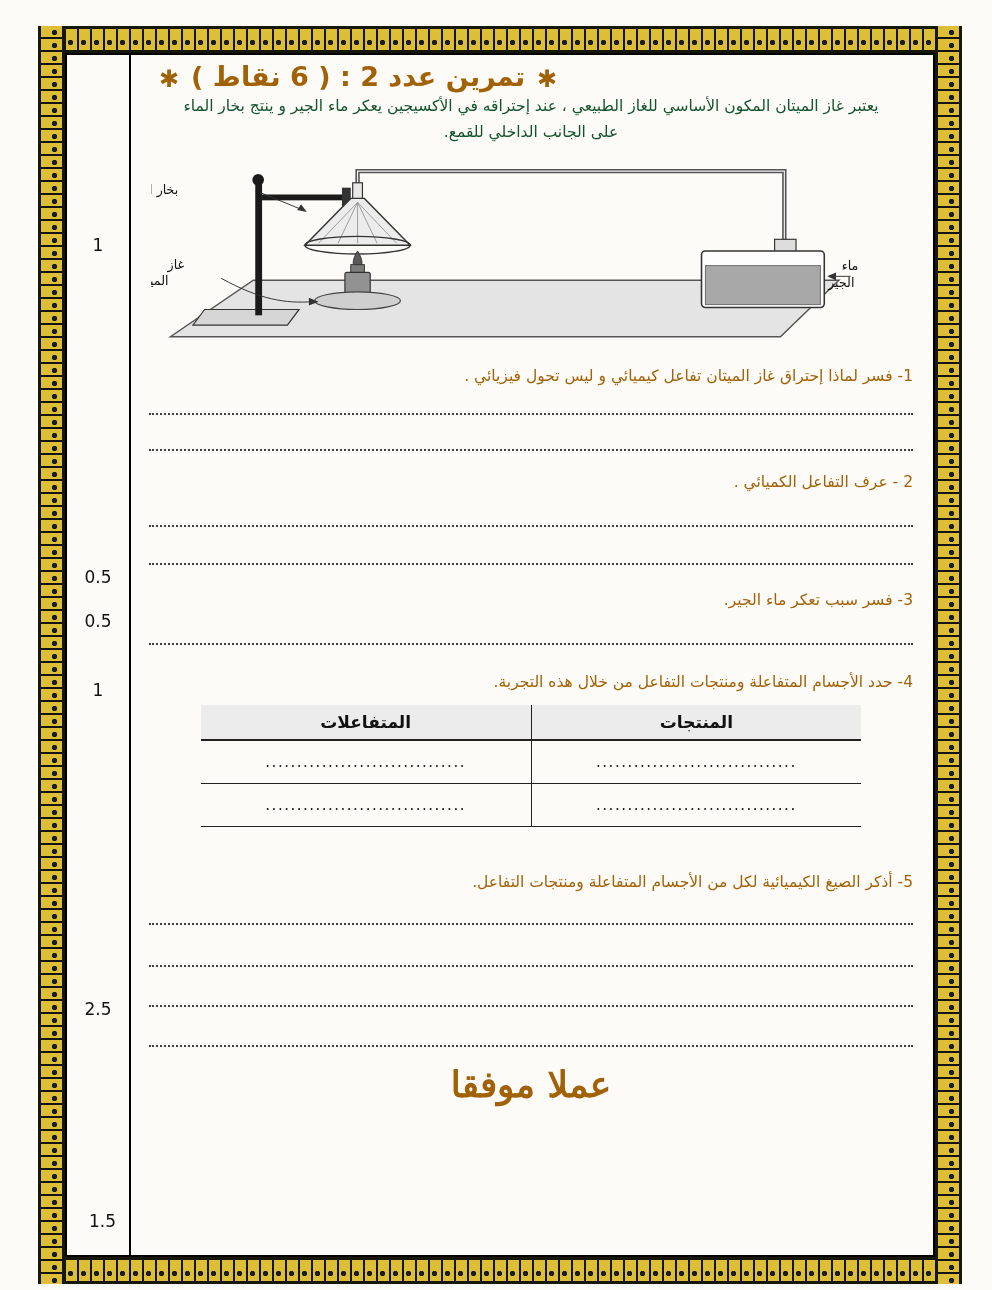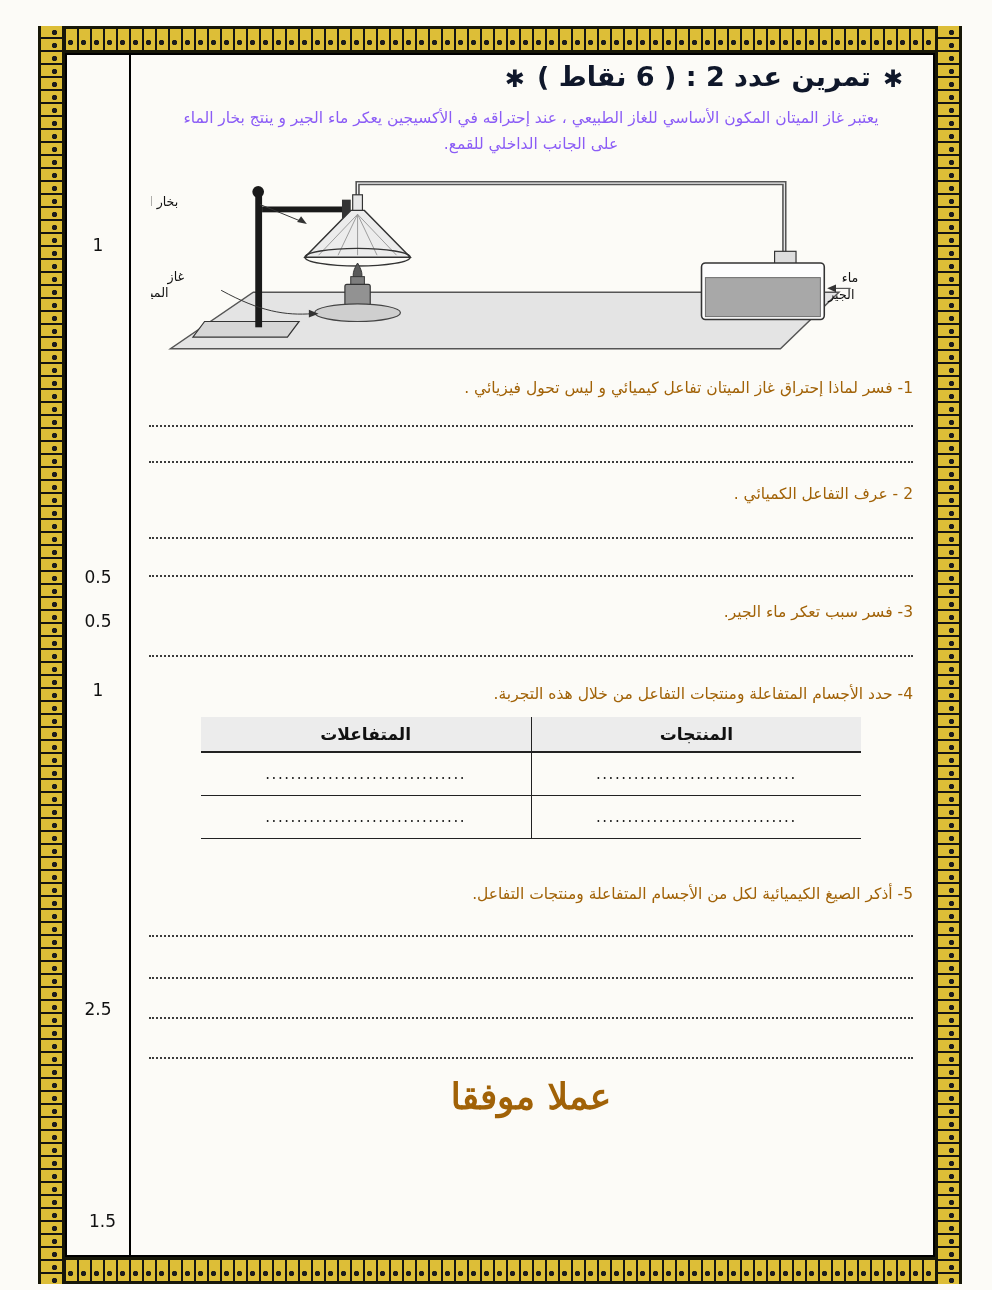--- a/index.html
+++ b/index.html
@@ -63,29 +63,28 @@
   .score.s6 { top:1156px;padding-left:9px; }
 
   
   .content {
     position:absolute; left:66px; right:0; top:0; bottom:0;
     padding:4px 18px 0 14px;
     direction:rtl;
   }
   .title-row {
     margin-top:2px;
-    text-align:right;
-    font-size:27px; font-weight:bold; color:#0f172a;
+    text-align:left;
+    font-size:27px; font-weight:bold; color:#a16207;
     letter-spacing:0.5px;
   }
   .title-row .star { font-size:24px; margin:0 12px; vertical-align:middle; }
   .intro {
-    margin-top:12px;
     text-align:center;
-    font-size:15.5px; line-height:1.7; color:#8b5cf6;
+    font-size:15.5px; line-height:1.7; color:#14532d;
   }
 
   .diagram-wrap { margin-top:8px; display:flex; justify-content:center; }
 
   .q { font-size:15.5px; color:#a16207; margin:0 2px; }
   .q.q1  { margin-top:18px; }
   .q.q2  { margin-top:22px; }
   .q.q3  { margin-top:26px; }
   .q.q4  { margin-top:28px; }
   .q.q5  { margin-top:46px;text-align:right; }

